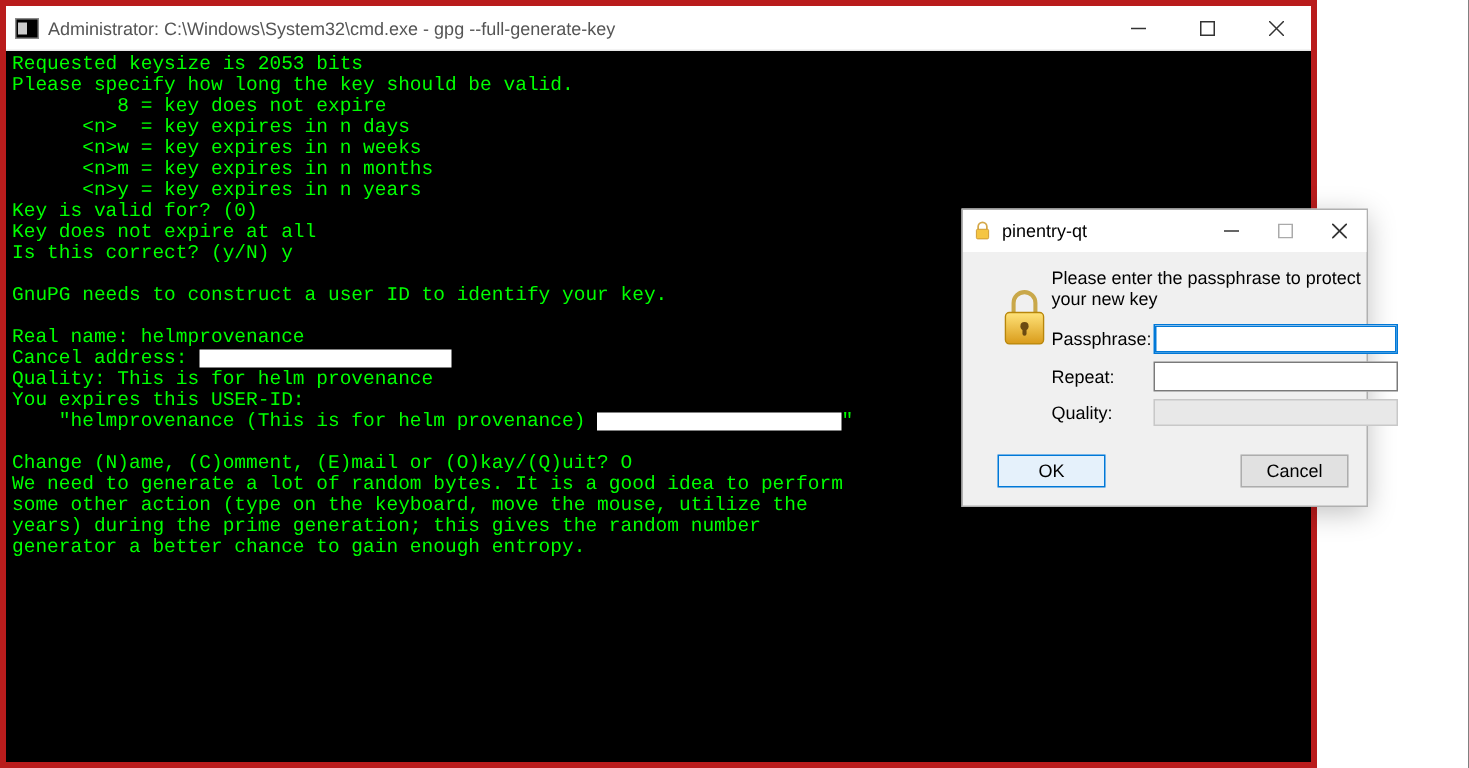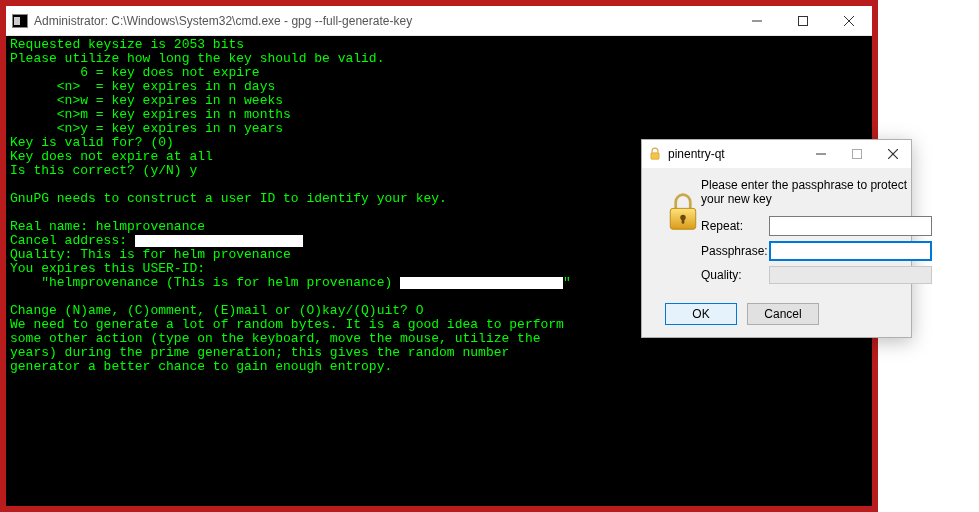--- a/index.html
+++ b/index.html
@@ -7,21 +7,21 @@
     font-family: "Segoe UI", Tahoma, sans-serif;
     background: #fff;
     width: 979px;
     height: 512px;
     position: relative;
     overflow: hidden;
   }
   .term-window {
     position: absolute;
     left: 0; top: 0; width: 878px; height: 512px;
-    border: 6px solid #b91c1c;
+    border: 4px solid #b91c1c;
     background: #a21caf;
   }
   .term-titlebar {
     height: 30px;
     background: #fff;
     display: flex;
     align-items: center;
     padding-left: 6px;
     border-bottom: 1px solid #e8e8e8;
   }
@@ -113,21 +113,21 @@
   .field-label { width: 68px; text-align:left; }
   .field-input {
     flex:1; height:20px; border:1px solid #7a7a7a; background:#fff;
     padding: 0 3px; font-size:12px;
   }
   .field-input.focused { border-color:#0078d7; box-shadow: inset 0 0 0 1px #0078d7; }
   .quality-bar {
     flex:1; height:18px; border:1px solid #c8c8c8; background:#e8e8e8;
   }
   .dlg-buttons {
-    display:flex; justify-content:flex-start; gap:10px; margin-top:14px;
+    display:flex; justify-content:space-between; gap:10px; margin-top:14px;
   }
   .dlg-btn {
     width:72px; height:22px; font-size:12px;
     border:1px solid #adadad; background:#e1e1e1;
     display:flex; align-items:center; justify-content:center;
   }
   .dlg-btn.primary { border-color:#0078d7; background:#e5f1fb; }
 </style>
 </head>
 <body>
@@ -151,22 +151,22 @@
       </div>
       <div class="win-btn">
         <svg width="10" height="10">
             <line x1="0" y1="0" x2="10" y2="10" stroke-width="1"></line>
             <line x1="10" y1="0" x2="0" y2="10" stroke-width="1"></line>
           </svg>
       </div>
     </div>
   </div>
   <div class="term-body"><span>Requested keysize is 2053 bits</span>
-<span>Please utilize how long the key should be valid.</span>
-<span>         6 = key does not expire</span>
+<span>Please specify how long the key should be valid.</span>
+<span>         8 = key does not expire</span>
 <span>      &lt;n&gt;  = key expires in n days</span>
 <span>      &lt;n&gt;w = key expires in n weeks</span>
 <span>      &lt;n&gt;m = key expires in n months</span>
 <span>      &lt;n&gt;y = key expires in n years</span>
 <span>Key is valid for? (0)</span>
 <span>Key does not expire at all</span>
 <span>Is this correct? (y/N) y</span>
 <span></span>
 <span>GnuPG needs to construct a user ID to identify your key.</span>
 <span></span>
@@ -222,26 +222,26 @@
           </defs>
           <path d="M10 18V11a8 8 0 0 1 16 0v7" fill="none" stroke="#c9a84a" stroke-width="3"></path>
           <rect x="4" y="18" width="28" height="23" rx="3" fill="url(#g1)" stroke="#b8860b"></rect>
           <circle cx="18" cy="28" r="3" fill="#6b4a12"></circle>
           <rect x="16.5" y="28" width="3" height="7" rx="1.5" fill="#6b4a12"></rect>
         </svg>
       </div>
       <div class="dlg-main-col">
         <div class="instr">Please enter the passphrase to protect your new key</div>
         <div class="field-row">
+          <span class="field-label">Passphrase:</span>
+          <input class="field-input focused" type="password" value="" style="">
+        </div>
+        <div class="field-row">
           <span class="field-label">Repeat:</span>
           <input class="field-input" type="password" value="" style="">
-        </div>
-        <div class="field-row">
-          <span class="field-label">Passphrase:</span>
-          <input class="field-input focused" type="password" value="" style="">
         </div>
         <div class="field-row">
           <span class="field-label">Quality:</span>
           <div class="quality-bar"></div>
         </div>
       </div>
     </div>
     <div class="dlg-buttons">
       <div class="dlg-btn primary">OK</div>
       <div class="dlg-btn">Cancel</div>

